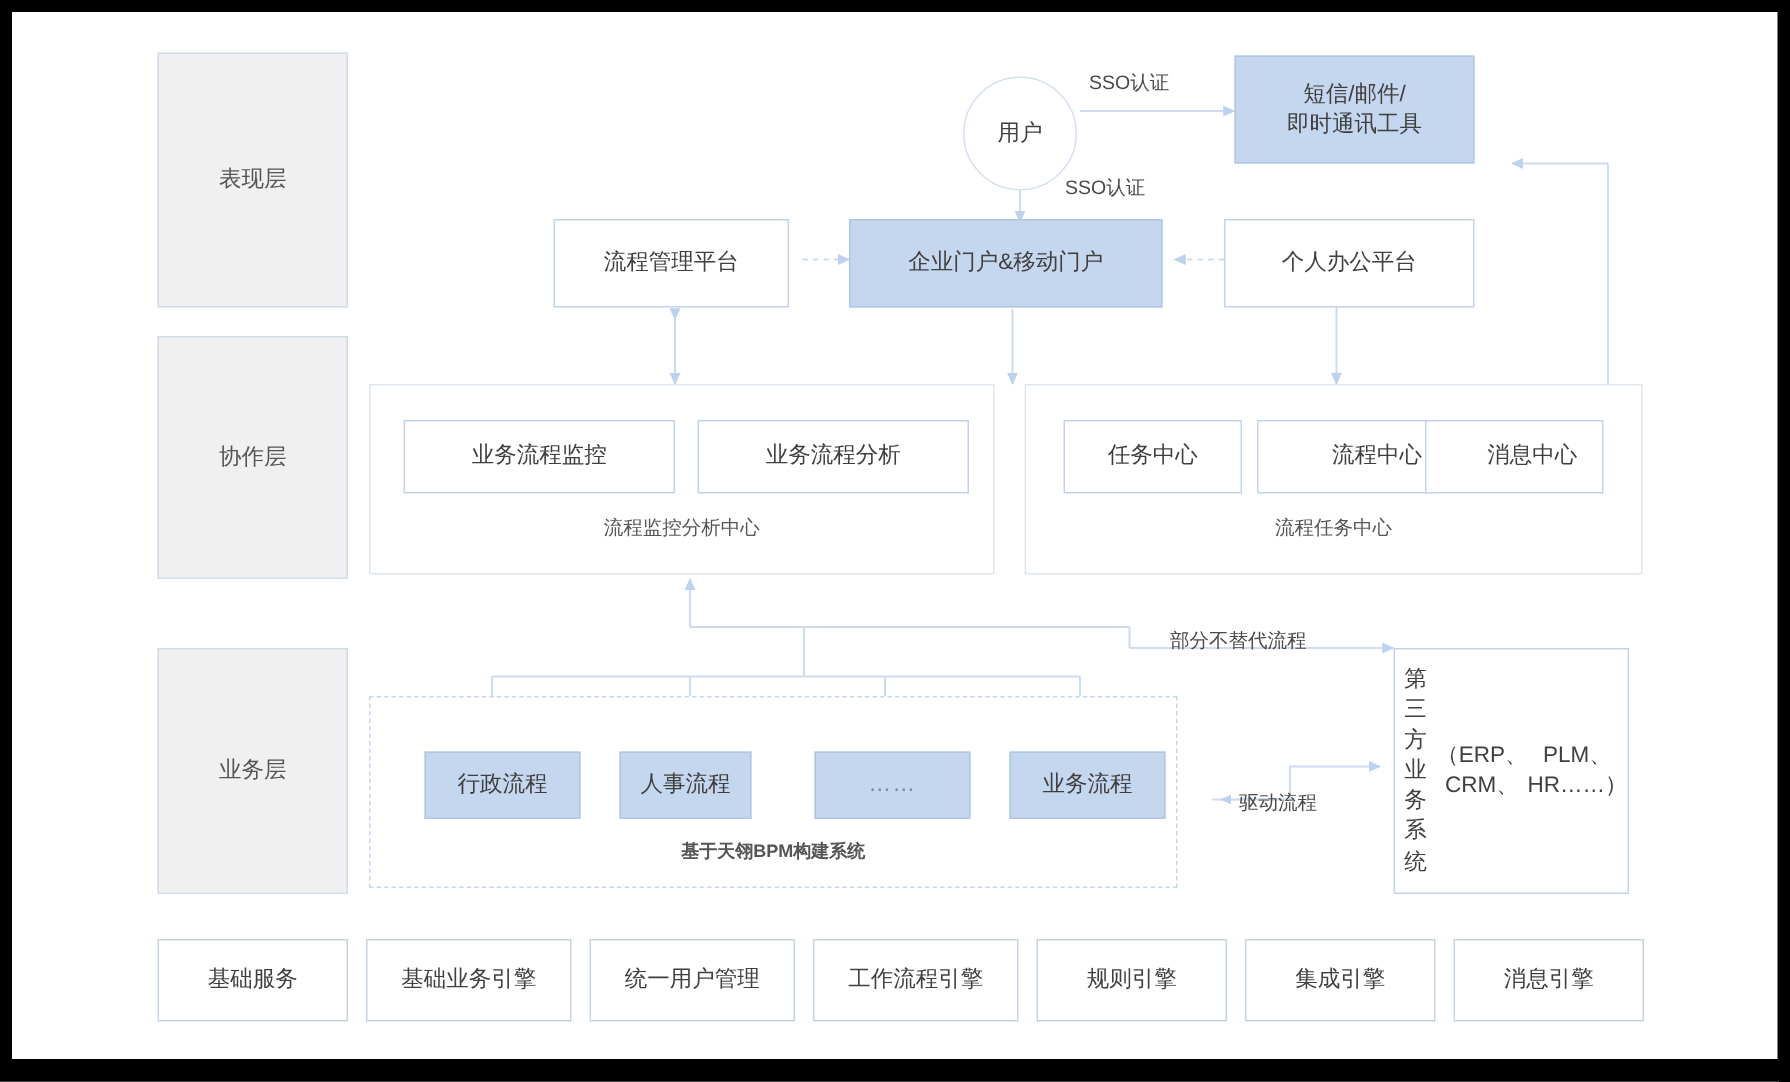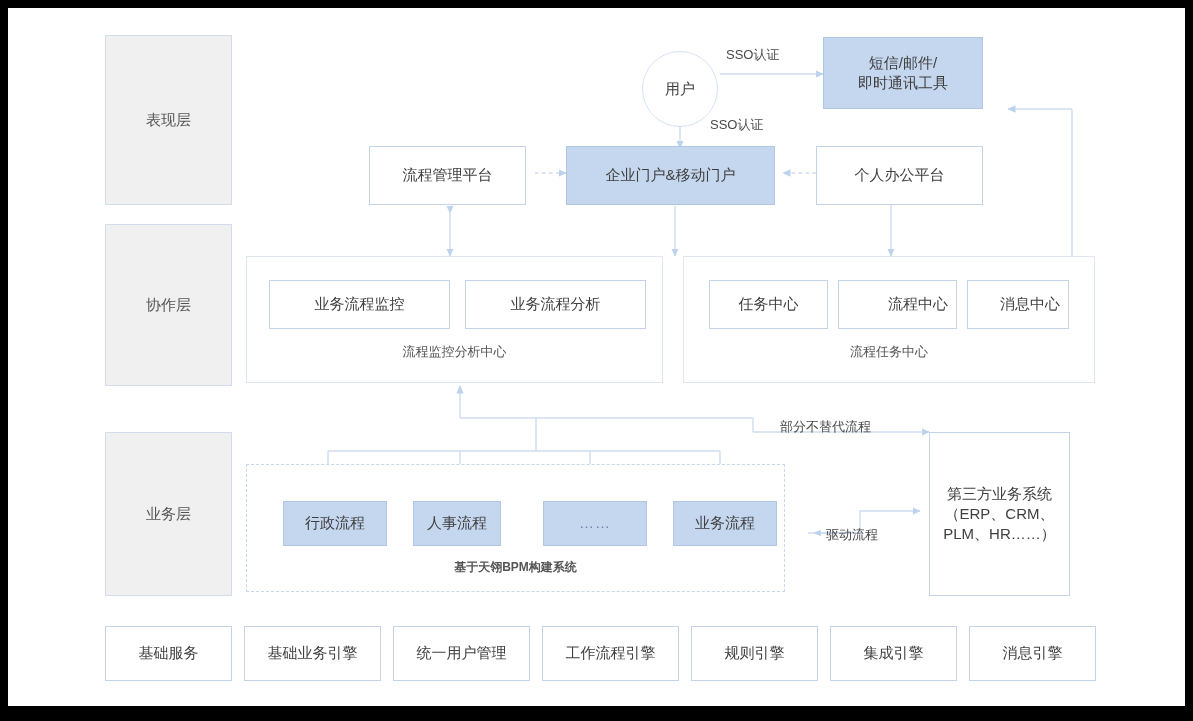--- a/index.html
+++ b/index.html
@@ -119,21 +119,21 @@
     <div class="caption" style="left:0;top:86px;">流程监控分析中心</div>
   </div>
 
   <div class="abs group" style="left:675px;top:248px;width:412px;height:127px;">
     <div class="box plain" style="left:25px;top:23px;width:119px;height:49px;">
       <span>任务中心</span>
     </div>
     <div class="box plain" style="left:154px;top:23px;width:119px;height:49px;padding-left:41px;">
       <span>流程中心</span>
     </div>
-    <div class="box plain" style="left:283px;top:23px;width:102px;height:49px;padding-left:24px;">
+    <div class="box plain" style="left:266px;top:23px;width:119px;height:49px;padding-left:24px;">
       <span>消息中心</span>
     </div>
     <div class="caption" style="left:0;top:86px;">流程任务中心</div>
   </div>
 
   <div class="abs dashgroup" style="left:238px;top:456px;width:539px;height:128px;">
     <div class="box filled" style="left:36px;top:36px;width:104px;height:45px;">
       <span>行政流程</span>
     </div>
     <div class="box filled" style="left:166px;top:36px;width:88px;height:45px;">
@@ -145,22 +145,22 @@
     </div>
     <div class="box filled" style="left:426px;top:36px;width:104px;height:45px;">
       <span>业务流程</span>
     </div>
     <div class="caption" style="left:0;top:94px;font-weight:bold;font-size:12px;">基于天翎BPM构建系统</div>
   </div>
 
   <div class="edge-label" style="left:772px;top:410px;">部分不替代流程</div>
   <div class="edge-label" style="left:818px;top:482px;margin-top:36px;">驱动流程</div>
 
-  <div class="box plain" style="left:921px;top:424px;width:141px;height:164px;
-       flex-direction:column;">
+  <div class="box plain" style="left:921px;top:424px;width:157px;height:164px;
+       flex-direction:row;">
     <span>第三方业务系统</span>
     <span>（ERP、CRM、</span>
     <span>PLM、HR……）</span>
   </div>
 
   <div class="box bottom-box" style="left:97px;top:618px;width:127px;height:55px;">
     <span>基础服务</span>
   </div>
   <div class="box bottom-box" style="left:236px;top:618px;width:137px;height:55px;">
     <span>基础业务引擎</span>

